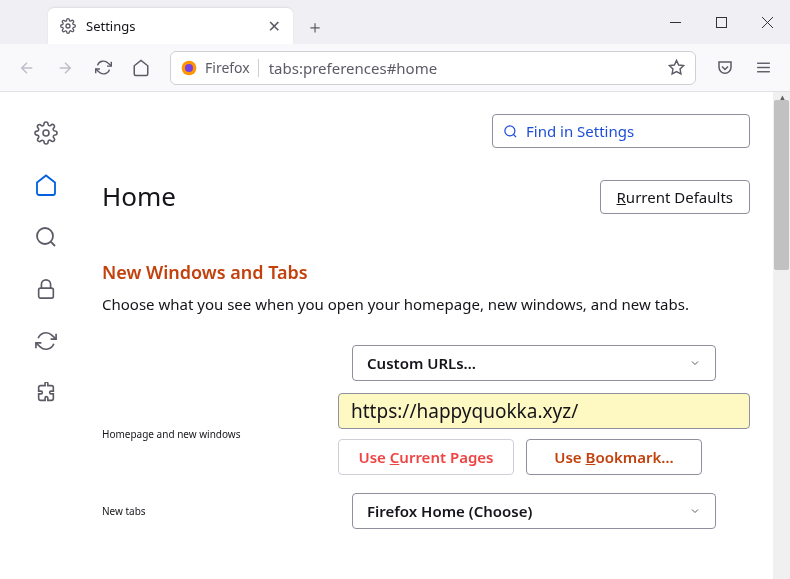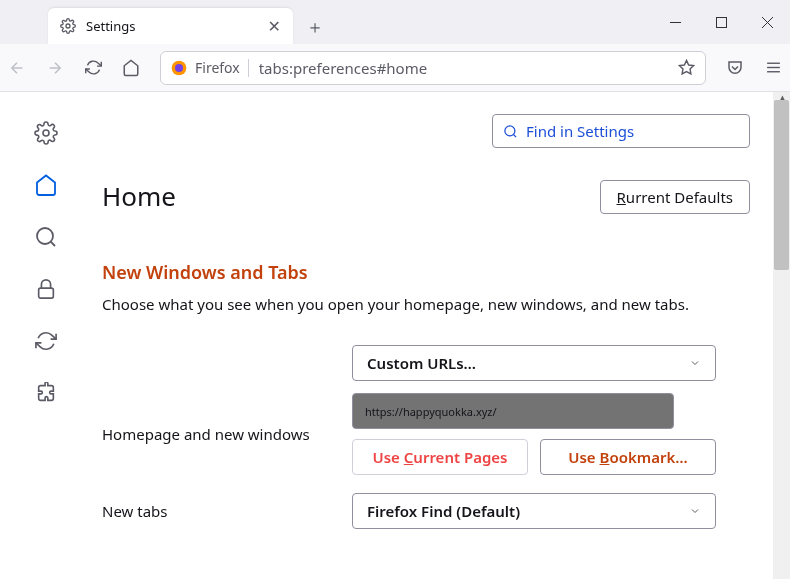--- a/index.html
+++ b/index.html
@@ -7,21 +7,21 @@
 
 
 .title-bar { height: 44px; background: #f0f0f4; display: flex; align-items: flex-end; padding-left: 48px; position: relative; }
 .tab { background: #fff; height: 36px; width: 245px; border-radius: 6px 6px 0 0; display: flex; align-items: center; padding: 12px 12px; gap: 10px; font-size: 13px; color: #15141a; box-shadow: 0 -1px 2px rgba(0,0,0,0.08); }
 .tab-close { margin-left: auto; color: #5b5b66; font-size: 16px; cursor: pointer; }
 .new-tab-btn { width: 32px; height: 32px; display: flex; align-items: center; justify-content: center; color: #5b5b66; font-size: 18px; margin-left: 6px; margin-bottom: 2px; }
 .window-controls { position: absolute; right: 0; top: 0; height: 44px; display: flex; }
 .win-ctrl { width: 46px; height: 44px; display: flex; align-items: center; justify-content: center; color: #333; }
 
 
-.toolbar { height: 48px; background: #f9f9fb; border-bottom: 1px solid #e0e0e6; display: flex; align-items: center; padding: 0 0; gap: 4px; }
+.toolbar { height: 48px; background: #f9f9fb; border-bottom: 1px solid #e0e0e6; display: flex; align-items: center; padding: 0 10px; gap: 4px; }
 .tbtn { width: 34px; height: 34px; display: flex; align-items: center; justify-content: center; border-radius: 4px; color: #5b5b66; }
 .tbtn.disabled { color: #bfbfc9; }
 .urlbar { flex: 1; height: 34px; background: #fff; border: 1px solid #cfcfd8; border-radius: 6px; display: flex; align-items: center; padding: 0 10px; gap: 10px; margin: 0 8px; }
 .url-identity { display: flex; align-items: center; gap: 8px; font-size: 14px; color: #5b5b66; }
 .url-identity .sep { width: 1px; height: 18px; background: #cfcfd8; }
 .url-text { font-size: 15px; color: #5b5b66; }
 .url-star { margin-left: auto; color: #5b5b66; }
 
 
 .content { display: flex; height: calc(579px - 44px - 48px); position: relative; }
@@ -34,26 +34,26 @@
 .search-box { width: 258px; height: 34px; border: 1px solid #8f8f9d; border-radius: 4px; display: flex; align-items: center; padding: 0 10px; gap: 8px; color: #1d4ed8; font-size: 15px; }
 
 .heading-row { display: flex; align-items: flex-end; justify-content: space-between; margin-bottom: 46px; }
 .heading { font-size: 26px; font-weight: 400; color: #15141a; }
 .restore-btn { height: 34px; padding: 0 16px; border: 1px solid #8f8f9d; border-radius: 4px; background: #fff; font-size: 15px; color: #15141a; display: flex; align-items: center; }
 
 .section-title { font-size: 18px; font-weight: 600; color: #c2410c; margin-bottom: 10px; }
 .section-desc { font-size: 15px; color: #15141a; margin-bottom: 30px; line-height: 1.4; }
 
 .row { display: flex; align-items: center; margin-bottom: 12px; }
-.row-label { width: 250px; font-size: 15px; color: #15141a; }
+.row-label { width: 250px; font-size: 10px; color: #15141a; }
 .field-col { flex: 1; display: flex; flex-direction: column; gap: 10px; }
 
 .select { height: 36px; border: 1px solid #8f8f9d; border-radius: 4px; background: #fff; display: flex; align-items: center; padding: 0 14px; font-size: 15px; font-weight: 600; color: #15141a; position: relative; width: 364px; gap: 24px; }
 .select-chevron { margin-left: auto; color: #5b5b66; }
-.text-input { height: 36px; width: 322px; border: 1px solid #8f8f9d; border-radius: 4px; padding: 0 12px; font-size: 11px; color: #15141a; background: #737373; outline: none; }
+.text-input { height: 36px; width: 412px; border: 1px solid #8f8f9d; border-radius: 4px; padding: 0 12px; font-size: 19px; color: #15141a; background: #fef9c3; outline: none; }
 .btn-row { display: flex; gap: 12px; }
 .btn { height: 36px; flex: 1; border: 1px solid #8f8f9d; border-radius: 4px; background: #fff; font-size: 15px; font-weight: 600; display: flex; align-items: center; justify-content: center; color: #c2410c; }
 .btn.disabled { color: #ef4444; border-color: #cfcfd8; }
 .btn-row { width: 364px; }
 
 
 .vscroll { position: absolute; right: 0; top: 0; width: 17px; height: 100%; background: #f0f0f0; }
 .vscroll-thumb { position: absolute; right: 1px; top: 8px; width: 15px; height: 170px; background: #c1c1c1; border-radius: 2px; }
 .vscroll-up { position: absolute; right: 2px; top: -2px; color: #606060; font-size: 11px; }
 
@@ -241,21 +241,21 @@
               <span>Use <span style="text-decoration:underline">B</span>ookmark…</span>
             </div>
         </div>
       </div>
     </div>
 
     <div class="row" style="margin-top:18px">
       <div class="row-label">New tabs</div>
       <div class="field-col">
         <div class="select">
-          <span>Firefox Find (Default)</span>
+          <span>Firefox Home (Choose)</span>
           <span class="select-chevron">
               <svg width="12" height="12" viewBox="0 0 24 24" fill="none" stroke="currentColor" stroke-width="2">
                 <polyline points="6 9 12 15 18 9"></polyline>
               </svg>
             </span>
         </div>
       </div>
     </div>
   </div>
 

